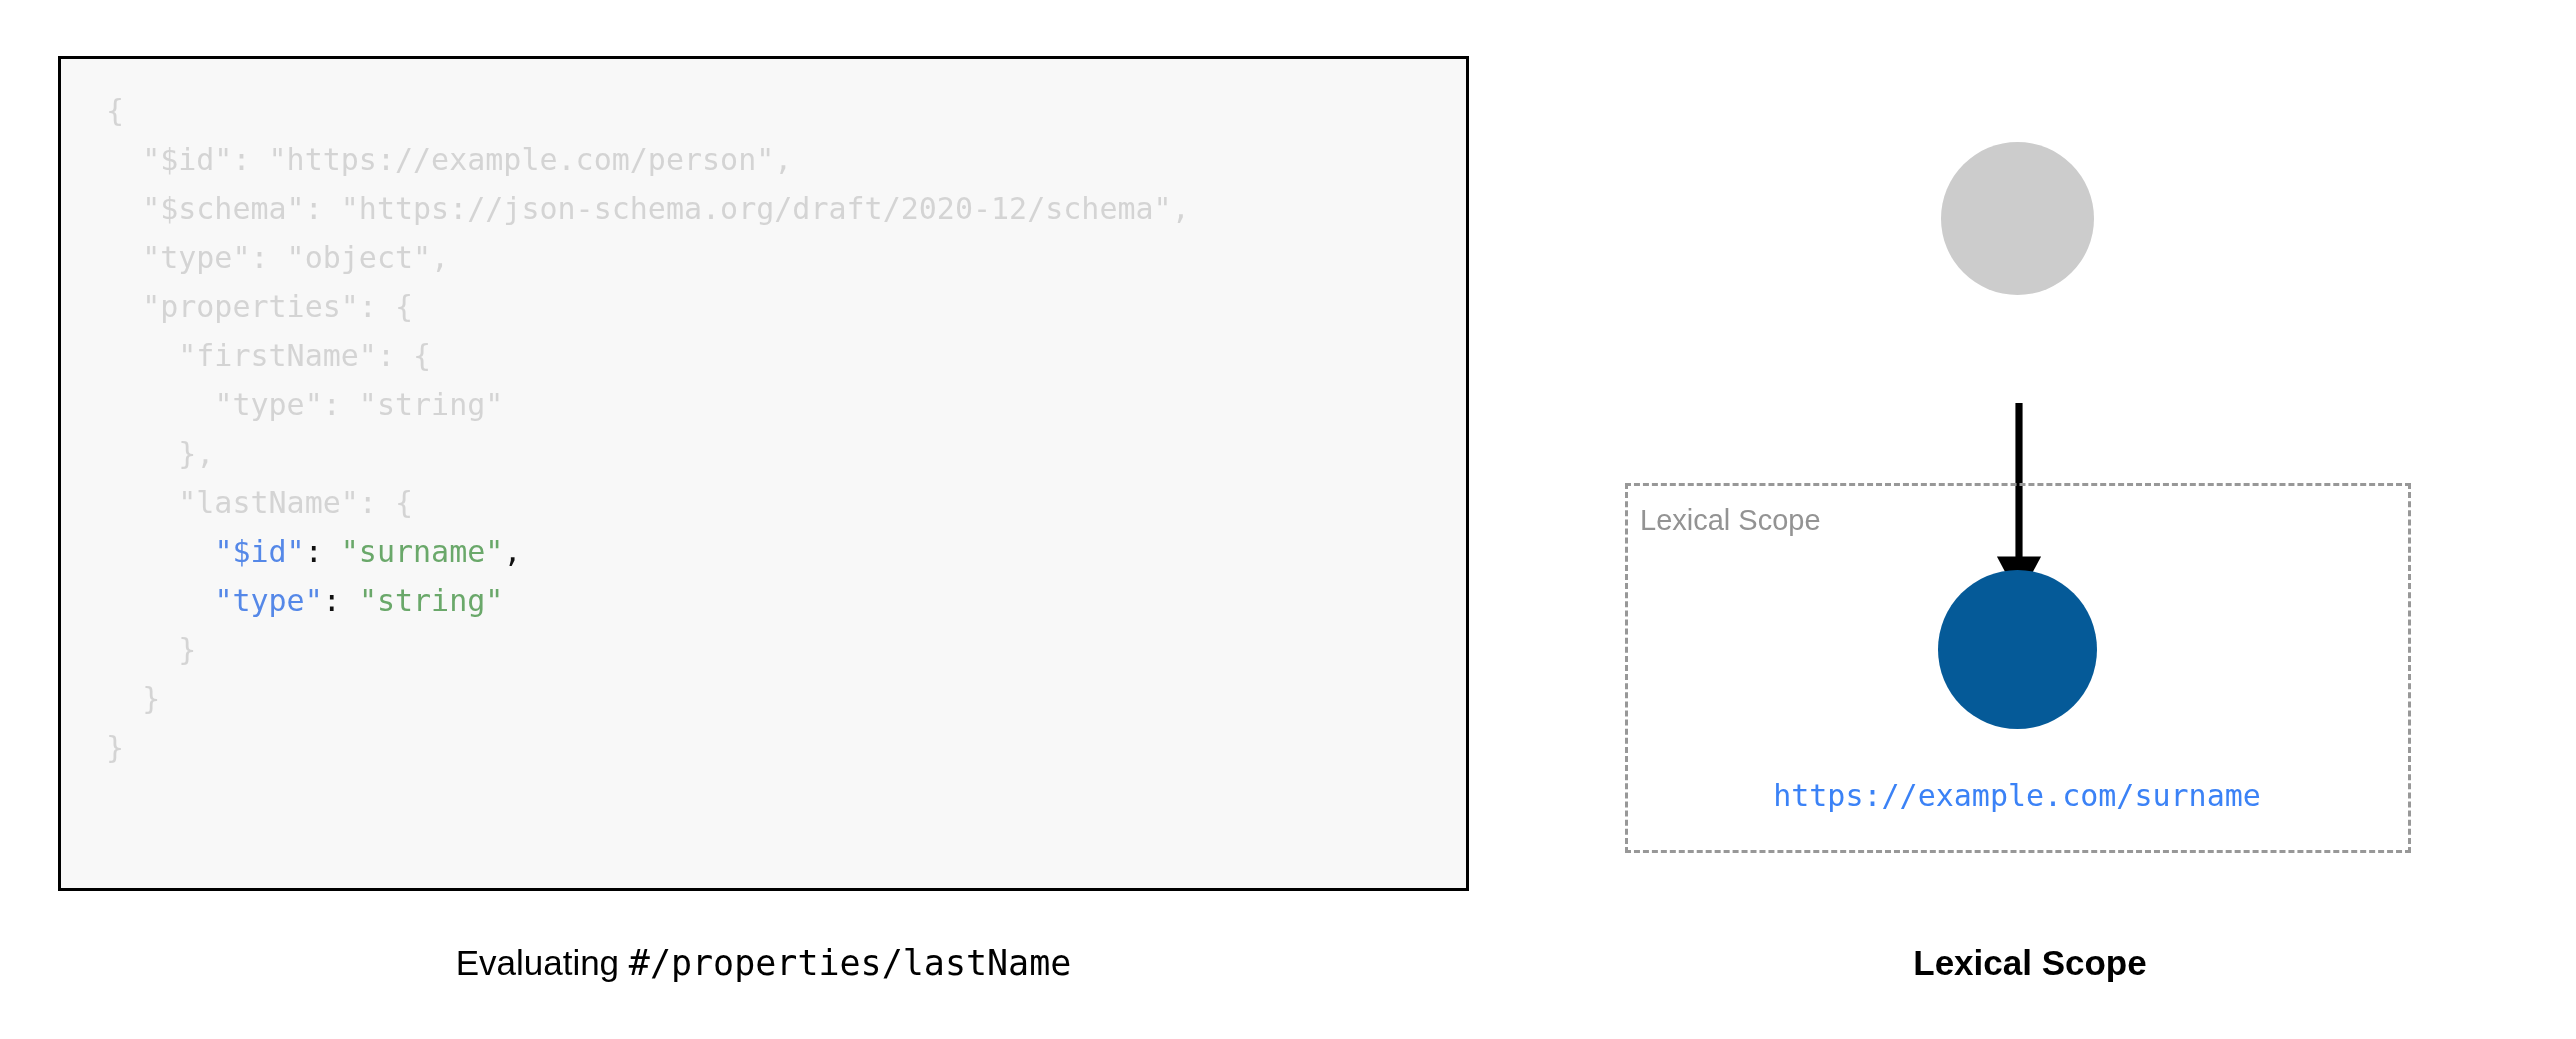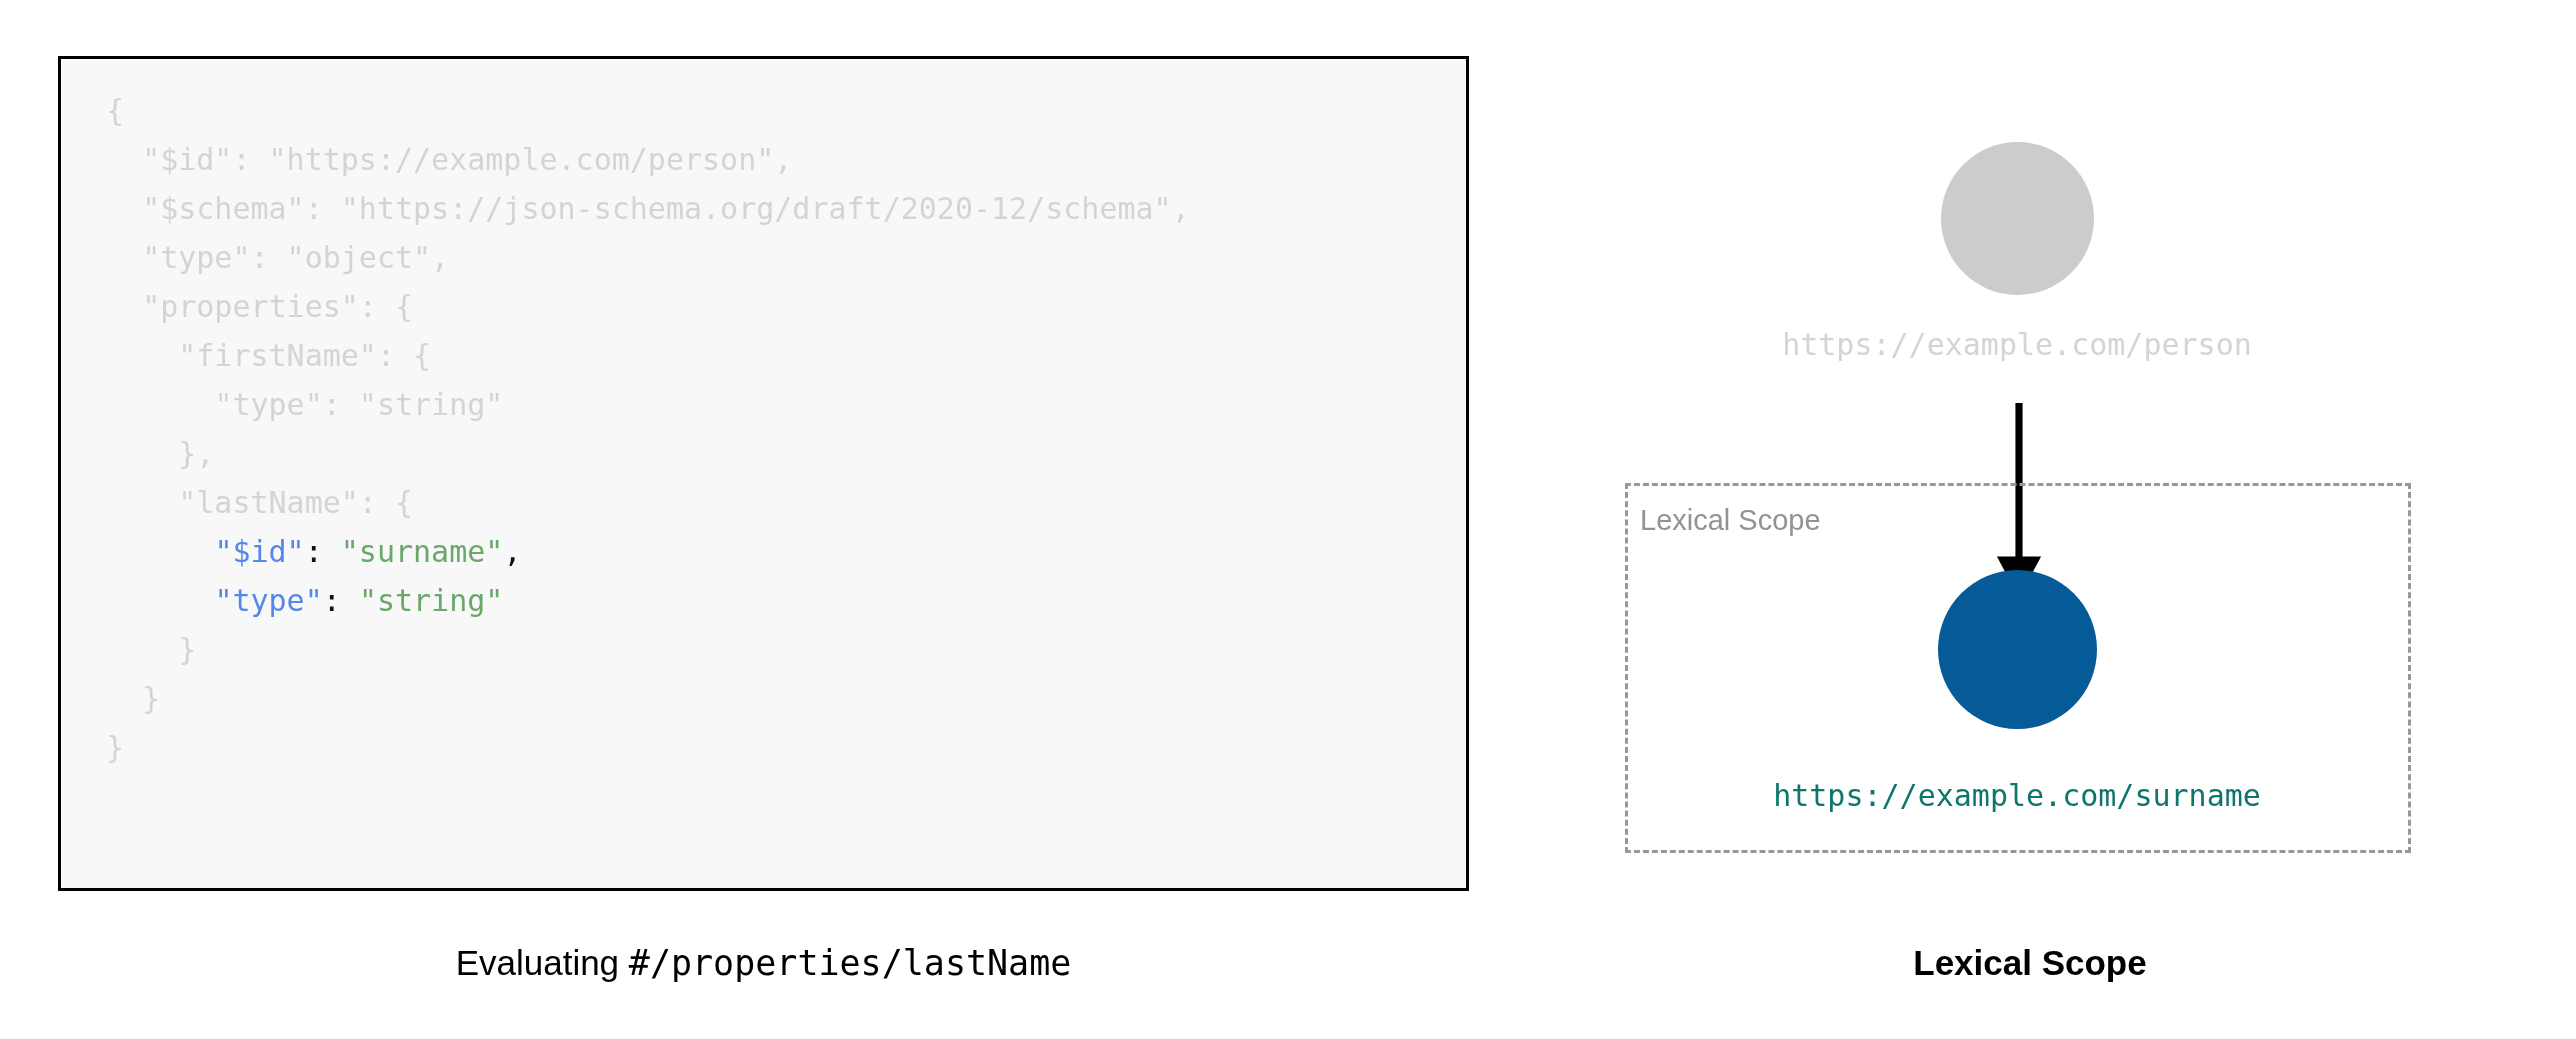--- a/index.html
+++ b/index.html
@@ -137,21 +137,21 @@
     background: #055a98;
   }
   #scoped-node-label {
     position: absolute;
     left: 109px;
     top: 722px;
     width: 698px;
     text-align: center;
     font-family: "DejaVu Sans Mono", "Liberation Mono", monospace;
     font-size: 30px;
-    color: #0f766e;
+    color: #3b82f6;
     white-space: nowrap;
   }
 
   
   #right-caption {
     position: absolute;
     left: 1559px;
     top: 943px;
     width: 942px;
     text-align: center;
@@ -169,21 +169,20 @@
   <div id="code-listing"><div class="code-line"><span></span><span class="dim">{</span></div><div class="code-line"><span>  </span><span class="dim">"$id": "https://example.com/person",</span></div><div class="code-line"><span>  </span><span class="dim">"$schema": "https://json-schema.org/draft/2020-12/schema",</span></div><div class="code-line"><span>  </span><span class="dim">"type": "object",</span></div><div class="code-line"><span>  </span><span class="dim">"properties": {</span></div><div class="code-line"><span>    </span><span class="dim">"firstName": {</span></div><div class="code-line"><span>      </span><span class="dim">"type": "string"</span></div><div class="code-line"><span>    </span><span class="dim">},</span></div><div class="code-line"><span>    </span><span class="dim">"lastName": {</span></div><div class="code-line"><span>      </span><span class="key">"$id"</span><span class="punc">: </span><span class="str">"surname"</span><span class="punc">,</span></div><div class="code-line"><span>      </span><span class="key">"type"</span><span class="punc">: </span><span class="str">"string"</span></div><div class="code-line"><span>    </span><span class="dim">}</span></div><div class="code-line"><span>  </span><span class="dim">}</span></div><div class="code-line"><span></span><span class="dim">}</span></div></div>
 </div>
 
 <div id="left-caption">
   <span class="cap-bold">Evaluating</span><span> </span><span class="cap-mono">#/properties/lastName</span>
 </div>
 
 <div id="diagram-panel">
 
   <div id="root-node-circle"></div>
-  <div id="root-node-label">https://example.com/person</div>
 
   <svg id="scope-arrow" viewBox="0 0 160 320" width="104" height="208" xmlns="http://www.w3.org/2000/svg">
     <line x1="80" y1="0" x2="80" y2="268" stroke="#000000" stroke-width="11"></line>
     <polygon points="80,300 46,236 114,236" fill="#000000"></polygon>
   </svg>
 
   <div id="lexical-scope-box"></div>
   <div id="lexical-scope-box-label">Lexical Scope</div>
 
   <div id="scoped-node-circle"></div>

